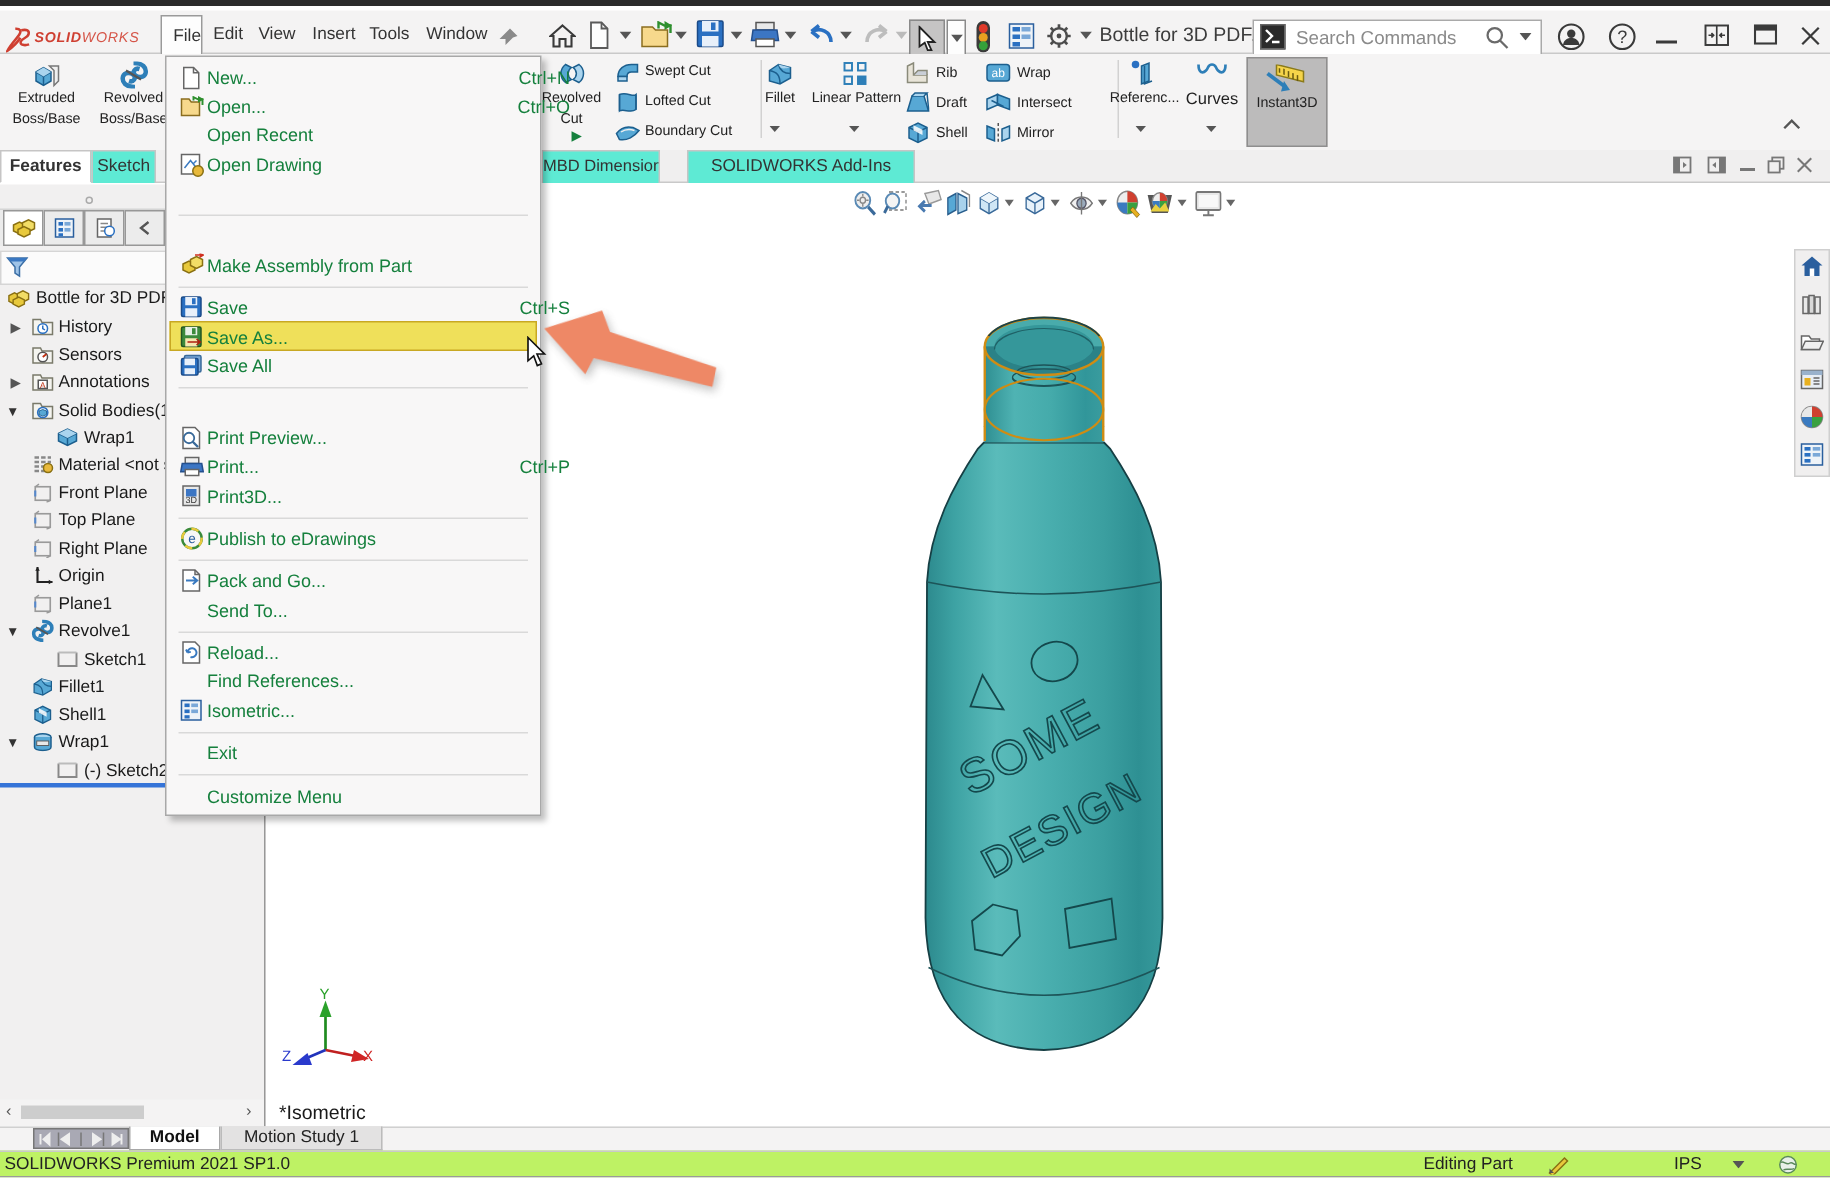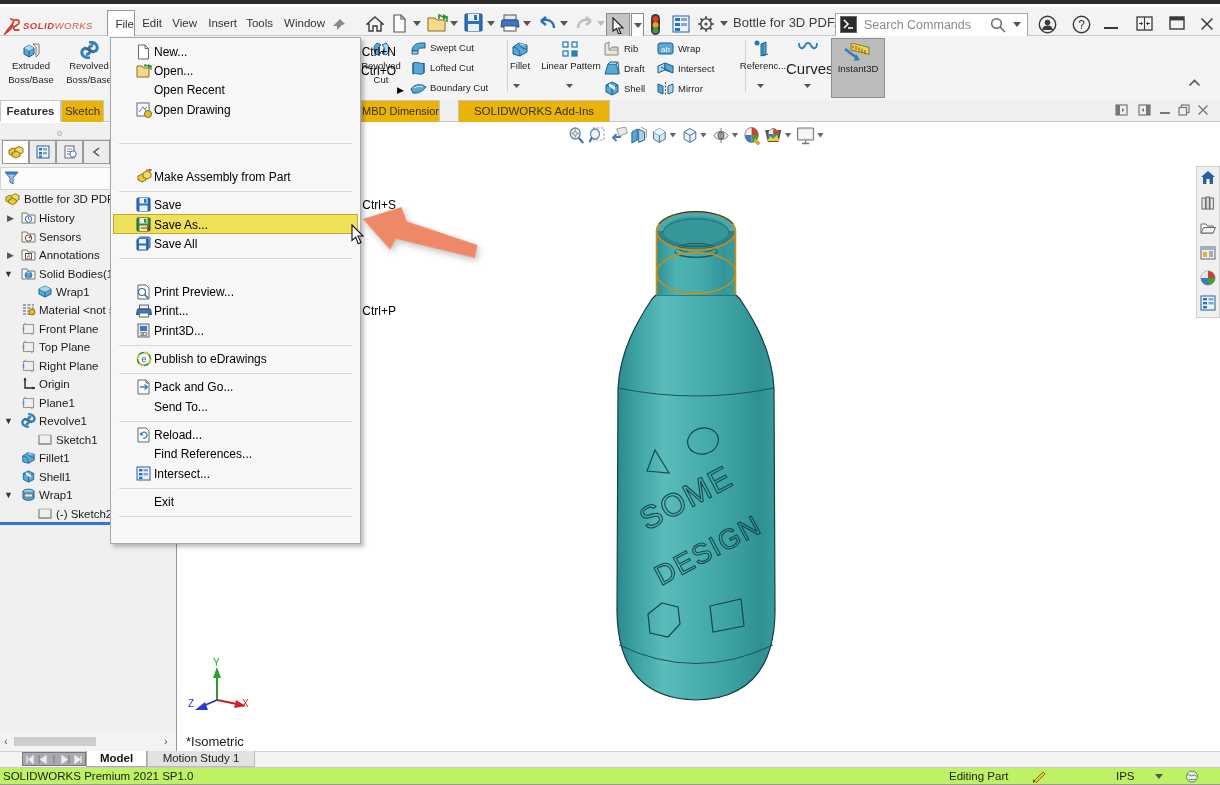--- a/index.html
+++ b/index.html
@@ -1,28 +1,28 @@
 <!DOCTYPE html>
 <html><head><meta charset="utf-8"><style>
 *{margin:0;padding:0;box-sizing:border-box}
 html,body{width:1220px;height:785px;overflow:hidden;font-family:"Liberation Sans",sans-serif;background:#fff;position:relative}
 .abs{position:absolute}
 #topstrip{left:0;top:0;width:1220px;height:4px;background:#2b2b2b}
 #menubar{left:0;top:4px;width:1220px;height:32px;background:#f4f3f3;border-bottom:1px solid #c9c9c9;border-top:3px solid #fff}
 .menuitem{position:absolute;top:3px;height:28px;line-height:27px;font-size:11.5px;color:#333;text-align:right}
 #ribbon{left:0;top:36px;width:1220px;height:64px;background:#f5f4f4}
 #tabrow{left:0;top:100px;width:1220px;height:22px;background:#f0efef;border-bottom:1px solid #c9c9c9}
-.rtab{position:absolute;top:0;height:22px;line-height:21px;font-size:11.5px;color:#333;text-align:center;background:#eab308;border:1px solid #c6c5c5;border-bottom:none;white-space:nowrap;overflow:hidden}
+.rtab{position:absolute;top:0;height:22px;line-height:21px;font-size:11.5px;color:#333;text-align:center;background:#5eead4;border:1px solid #c6c5c5;border-bottom:none;white-space:nowrap;overflow:hidden}
 .rtab.active{background:#fff;font-weight:bold;border-bottom:1px solid #fff}
 #leftpanel{left:0;top:123px;width:177px;height:628px;background:#f1f0f0;border-right:1px solid #989898}
 #viewport{left:178px;top:123px;width:1042px;height:629px;background:#fff}
 .tree{font-size:11.5px;color:#1a1a1a}
 .trow{position:absolute;left:0;height:19px;line-height:19px;white-space:nowrap}
 #filemenu{left:110px;top:37px;width:251px;height:507px;background:#f8f7f7;border:1px solid #a8a8a8;box-shadow:3px 3px 4px rgba(0,0,0,.25)}
-.mi{position:absolute;left:17px;width:284px;height:19.4px;font-size:12px;color:#000000}
+.mi{position:absolute;left:1px;width:284px;height:19.4px;font-size:12px;color:#15803d}
 .mi .lbl{position:absolute;left:26px;top:2px}
 .mi .sc{position:absolute;right:16px;top:2px}
 .msep{position:absolute;left:8px;width:233px;border-top:1px solid #d9d9d9}
 #statusbar{left:0;top:767px;width:1220px;height:18px;background:#bef264;border-top:1px solid #c9c9c9;font-size:11.5px;color:#222}
 #bottomtabs{left:0;top:751px;width:1220px;height:16px}
 .icn{position:absolute}
 </style></head><body>
 <div class="abs" id="topstrip"></div>
 <div class="abs" id="menubar">
 <svg class="icn" style="left:4px;top:11px" width="17" height="17" viewBox="0 0 17 17">
@@ -264,21 +264,21 @@
       <path d="M10 4 L10 16 L15 14" fill="none" stroke="#1c5f8e"></path>
       <circle cx="4" cy="3" r="2.5" fill="#2a70c2"></circle>
     </svg>
 <div class="abs" style="left:737px;top:24px;width:52px;text-align:center;font-size:9.5px;color:#222">Referenc...</div>
 <svg class="icn" style="left:757px;top:48px" width="7" height="4" viewBox="0 0 7 4">
       <path d="M0 0 L7 0 L3.5 4 Z" fill="#555"></path>
     </svg>
 <svg class="icn" style="left:797px;top:5px" width="22" height="17" viewBox="0 0 22 17">
       <path d="M2 2 C2 8 5 8 7 6 C9 4 8 2 11 2 C14 2 13 4 15 6 C17 8 20 8 20 2" fill="none" stroke="#2e7fb8" stroke-width="1.8"></path>
     </svg>
-<div class="abs" style="left:786px;top:24px;width:44px;text-align:center;font-size:15px;color:#222">Curves</div>
+<div class="abs" style="left:786px;top:24px;width:44px;text-align:center;font-size:11px;color:#222">Curves</div>
 <svg class="icn" style="left:804px;top:48px" width="7" height="4" viewBox="0 0 7 4">
       <path d="M0 0 L7 0 L3.5 4 Z" fill="#555"></path>
     </svg>
 <div class="abs" style="left:831px;top:2px;width:54px;height:60px;background:#bcbbbb;border:1px solid #8f8e8e"></div>
 <svg class="icn" style="left:843px;top:7px" width="28" height="20" viewBox="0 0 28 20">
       <path d="M8 2 L26 2 L26 9 L8 9 Z" fill="#f5d44a" stroke="#8a7a1a" transform="skewY(14) translate(0,-4)"></path>
       <path d="M10 4 L10 7 M13 3.6 L13 7.6 M16 4.4 L16 8.4 M19 5 L19 9 M22 5.6 L22 9.6" stroke="#6a5a10" transform="skewY(14) translate(0,-4)"></path>
       <path d="M2 6 L14 15" stroke="#2e7fb8" stroke-width="2.6"></path>
       <path d="M11 18 L17 17 L13 11 Z" fill="#2e7fb8"></path>
     </svg>
@@ -799,27 +799,30 @@
     </div>
 <div class="mi" style="top:426.5px">
       <svg class="icn" style="left:8px;top:1px" width="15" height="15" viewBox="0 0 15 15">
         <rect x="1" y="1" width="13" height="13" fill="#eef3f8" stroke="#2a5f9e"></rect>
         <rect x="3" y="3" width="3.4" height="2.4" fill="#2a70c2"></rect>
         <rect x="7.5" y="3" width="4.5" height="2.4" fill="#7aa8d8"></rect>
         <rect x="3" y="7" width="3.4" height="2.4" fill="#2a70c2"></rect>
         <rect x="7.5" y="7" width="4.5" height="2.4" fill="#7aa8d8"></rect>
         <rect x="3" y="10.8" width="3.4" height="2.2" fill="#2a70c2"></rect>
       </svg>
-      <span class="lbl">Intersect...</span>
+      <span class="lbl">Isometric...</span>
     </div>
 <div class="msep" style="top:450px"></div>
 <div class="mi" style="top:454.5px">
       <span class="lbl">Exit</span>
     </div>
 <div class="msep" style="top:478px"></div>
+<div class="mi" style="top:483.5px">
+      <span class="lbl">Customize Menu</span>
+    </div>
 </div>
 <svg class="abs" style="left:350px;top:200px" width="140" height="70" viewBox="0 0 140 70">
     <path d="M12,22 L50,8 L56,22 L128,42 L126,55 L46,40 L41,51 Z" fill="#ee8562" opacity=".97" transform="rotate(3 70 35)" style="filter:drop-shadow(2px 3px 3px rgba(120,120,120,.45))"></path>
   </svg>
 <svg class="abs" style="left:351px;top:224px" width="16" height="22" viewBox="0 0 16 22">
     <path d="M1 1 L12 12 L7 12 L10 18.5 L7.2 19.7 L4.8 13.2 L1 16.5 Z" fill="#fff" stroke="#111" stroke-width="1.1"></path>
   </svg>
 <div class="abs" id="bottomtabs">
 <div class="abs" style="left:0px;top:0px;width:1220px;height:16px;background:#f4f3f3;border-top:1px solid #d0d0d0"></div>
 <div class="abs" style="left:22px;top:1px;width:64px;height:14px;background:#a9a9b4;border:1px solid #777">

